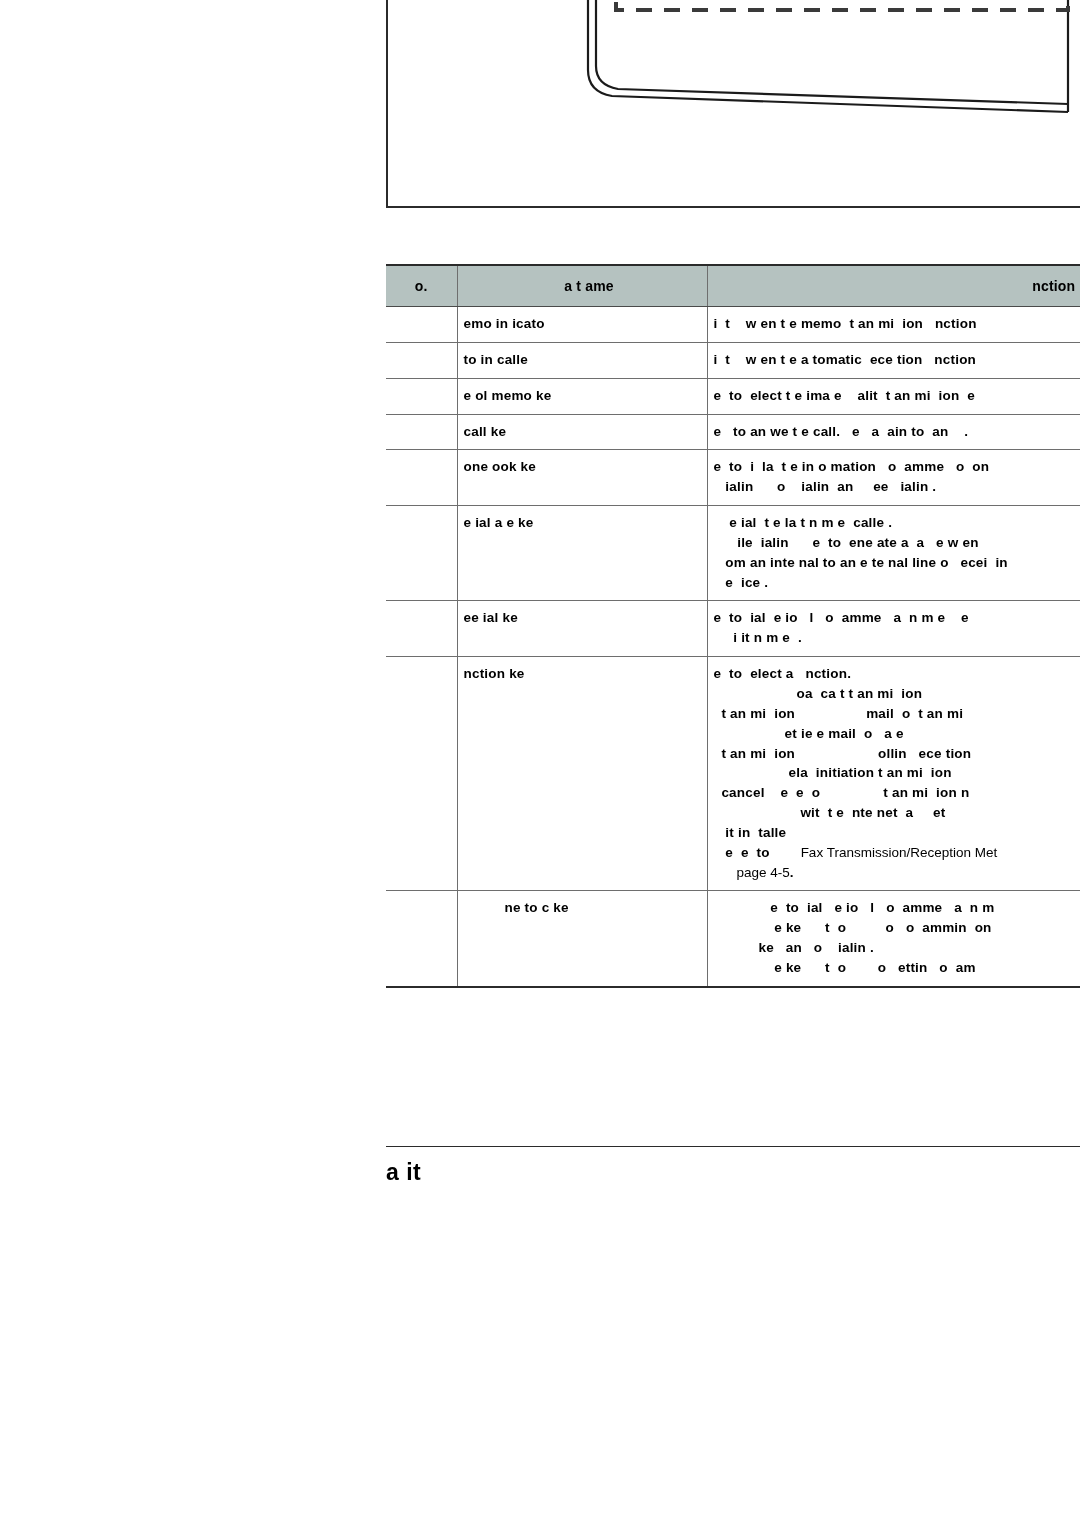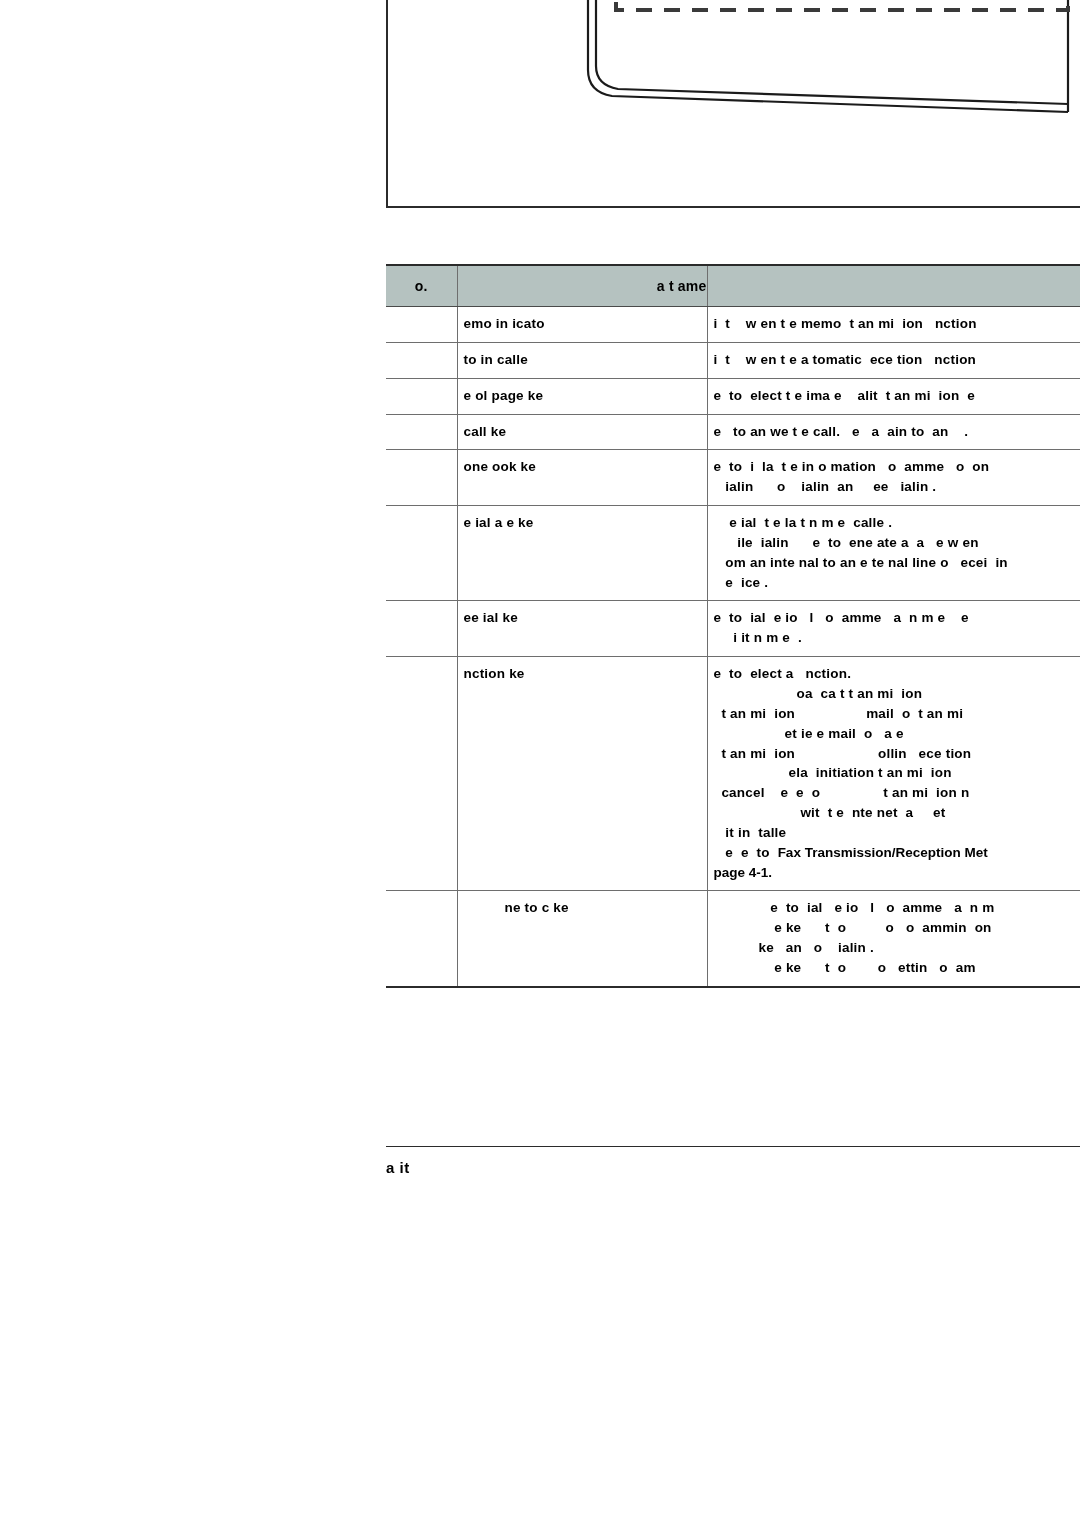--- a/index.html
+++ b/index.html
@@ -57,21 +57,21 @@
   table.parts col.c-no   { width: 71px; }
   table.parts col.c-name { width: 250px; }
   table.parts col.c-func { width: 679px; }
 
   table.parts thead th {
     background: #b5c2c0;
     height: 40px;
     border-top: 2.5px solid #2b2b2b;
     border-bottom: 1.6px solid #4a4a4a;
     border-right: 1.4px solid #6e6e6e;
-    text-align: right;
+    text-align: center;
     vertical-align: middle;
     font-size: 14px;
     font-weight: bold;
     padding: 0 0 0 14px;
   }
   table.parts thead th.th-no {
     text-align: center;
     padding-left: 0;
   }
   table.parts thead th:last-child { border-right: none; }
@@ -88,40 +88,41 @@
     border-bottom: 2.5px solid #2b2b2b;
     padding-left: 47px;
   }
 
   td.cell-no   { text-align: center; }
   td.cell-name { padding-left: 10px; padding-right: 10px; }
   td.cell-func { padding-left: 14px; white-space: pre; }
 
   
   .alt-face {
-    font-weight: bold;
+    font-weight: normal;
     font-family: "Liberation Sans", sans-serif;
     letter-spacing: 0;
+    margin-left: 23px;
   }
 
   
   #section-heading-block {
     position: absolute;
     left: 386px;
     top: 1146px;
     width: 694px;
   }
   #section-rule {
     width: 694px;
     height: 0;
     border-top: 1.8px solid #2b2b2b;
   }
   #section-heading {
     margin-top: 12px;
-    font-size: 15px;
+    font-size: 23px;
     font-weight: bold;
     letter-spacing: 0.5px;
   }
 </style>
 </head>
 <body>
 
 <div id="illustration-frame">
   <svg id="panel-art" viewBox="0 0 700 468" xmlns="http://www.w3.org/2000/svg">
 
@@ -197,21 +198,21 @@
           <td class="cell-name">emo        in icato</td>
           <td class="cell-func">i  t    w en t e memo  t an mi  ion   nction</td>
         </tr>
         <tr>
           <td class="cell-no"></td>
           <td class="cell-name">to       in calle</td>
           <td class="cell-func">i  t    w en t e a tomatic  ece tion   nction</td>
         </tr>
         <tr>
           <td class="cell-no"></td>
-          <td class="cell-name">e ol page  ke</td>
+          <td class="cell-name">e ol memo  ke</td>
           <td class="cell-func">e  to  elect t e ima e    alit  t an mi  ion  e</td>
         </tr>
         <tr>
           <td class="cell-no"></td>
           <td class="cell-name">call   ke</td>
           <td class="cell-func">e   to an we t e call.   e   a  ain to  an    .</td>
         </tr>
         <tr>
           <td class="cell-no"></td>
           <td class="cell-name">one  ook  ke</td>
@@ -238,21 +239,21 @@
           <td class="cell-func">e  to  elect a   nction.
                      oa  ca t t an mi  ion
   t an mi  ion                  mail  o  t an mi
                   et ie e mail  o   a e
   t an mi  ion                     ollin   ece tion
                    ela  initiation t an mi  ion
   cancel    e  e  o                t an mi  ion n
                       wit  t e  nte net  a     et
    it in  talle
    e  e  to  <span class="alt-face">Fax Transmission/Reception Met</span>
-<span class="alt-face">page 4-1</span>.</td>
+<span class="alt-face">page 4-5</span>.</td>
         </tr>
         <tr>
           <td class="cell-no"></td>
           <td class="cell-name">ne to c  ke</td>
           <td class="cell-func">    e  to  ial   e io   l   o  amme   a  n m  
      e ke      t  o          o   o  ammin  on
  ke   an   o    ialin .
      e ke      t  o        o   ettin   o  am</td>
         </tr>
       </tbody>

